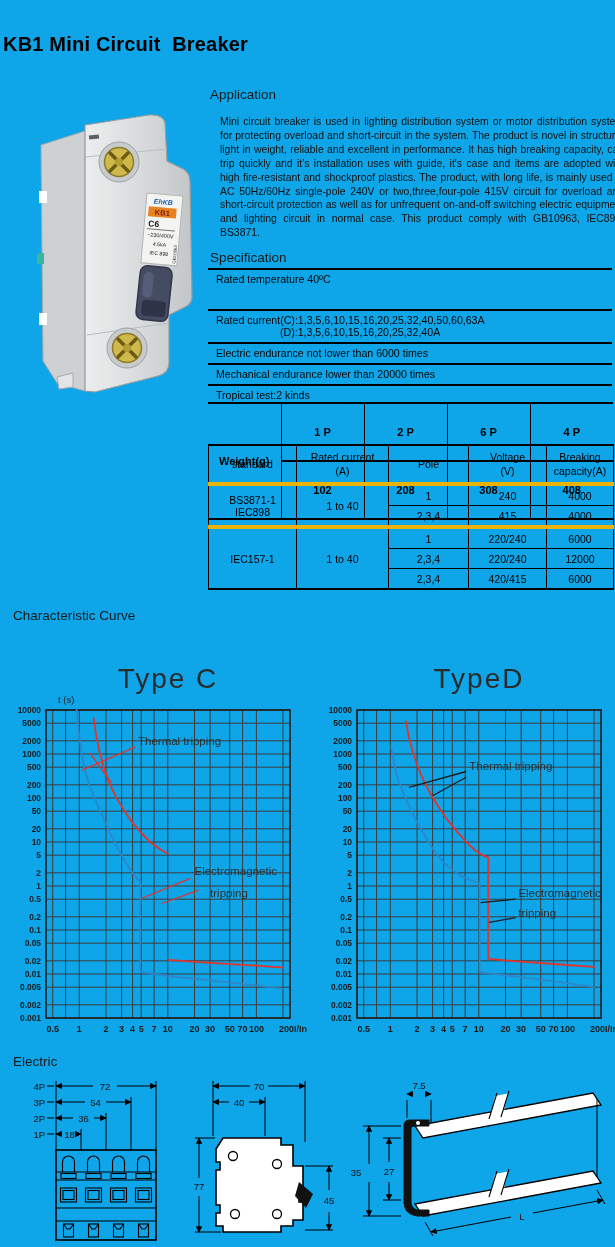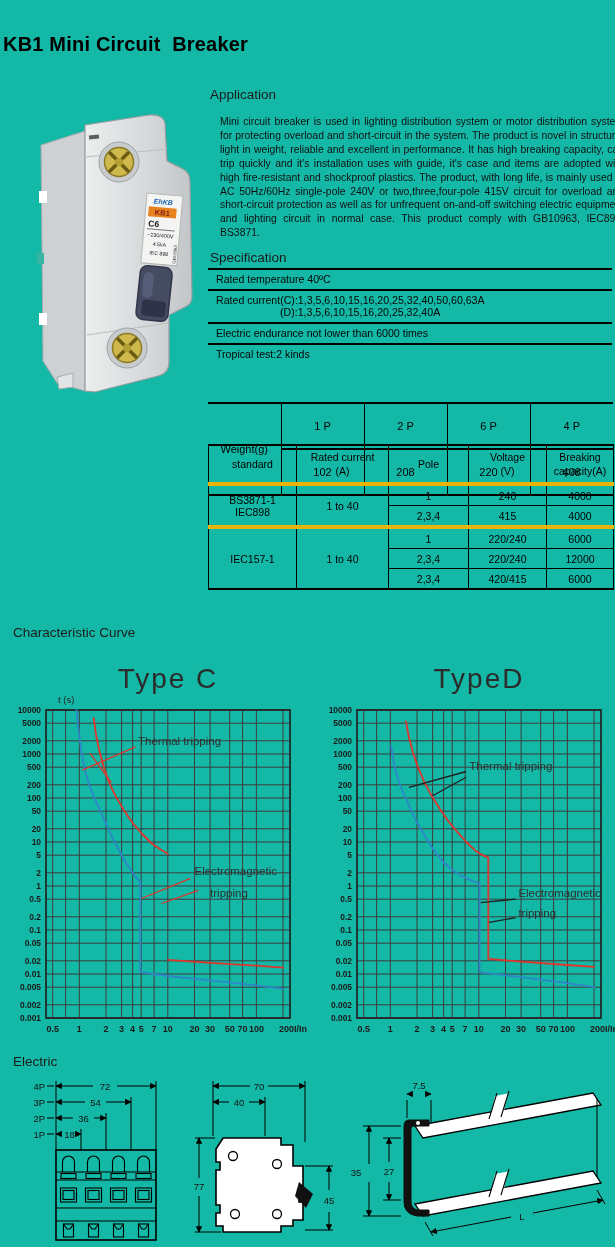--- a/index.html
+++ b/index.html
@@ -1,33 +1,33 @@
 <!DOCTYPE html>
 <html><head>
 <meta charset="utf-8">
 <style>
   html,body{margin:0;padding:0;background:#fff;}
-  .page{position:relative;width:615px;height:1247px;background:#14b8a6;overflow:hidden;
+  .page{position:relative;width:615px;height:1247px;background:#0ea5e9;overflow:hidden;
         font-family:"Liberation Sans",sans-serif;color:#000;}
   .title{position:absolute;left:3px;top:33px;font-size:20px;font-weight:700;white-space:pre;letter-spacing:0.2px;}
   .sec-h{position:absolute;font-size:13.5px;color:#1b1b1b;}
   #app-h{left:210px;top:87px;}
   #spec-h{left:210px;top:250px;}
-  #curve-h{left:13px;top:625px;}
+  #curve-h{left:13px;top:608px;}
   #dim-h{left:13px;top:1054px;}
   #app-p{position:absolute;left:208px;top:103px;width:404px;font-size:10.4px;line-height:13.9px;
          text-align:justify;color:#101010;margin:12px;}
   #photo{position:absolute;left:27px;top:105px;width:175px;height:296px;}
   #spec-list{position:absolute;left:208px;top:268px;width:404px;font-size:10.6px;color:#060606;}
   #spec-list .row{border-top:2px solid #000;padding:3px 2px 4px 8px;}
-  #spec-list .row.tall{}
+  #spec-list .row.tall{margin-top:20px;}
   #spec-list .cont{padding-left:64px;}
   table.dtable{position:absolute;border-collapse:collapse;text-align:center;color:#000;table-layout:fixed;}
   #weight-table{left:208px;top:402px;width:405px;font-size:11px;border-left:hidden;border-right:hidden;}
-  #weight-table td{border:2px solid #000;border-left-width:1px;border-right-width:1px;padding:14px 0;height:16px;}
+  #weight-table td{border:2px solid #000;border-left-width:1px;border-right-width:1px;padding:20px 0;height:16px;font-weight:bold;}
   #standards-table{left:208px;top:444px;width:405px;font-size:10.5px;border:1px solid #000;border-top:2px solid #000;border-bottom:2px solid #000;}
   #standards-table td{border:1px solid #000;padding:1px 0;height:17px;}
   #standards-table td.hd{height:34px;line-height:14px;}
   #standards-table tr.g2 td{border-top:4px solid #eab308;text-align:center;}
   .chart{position:absolute;top:646px;width:310px;height:400px;}
   #chart-c{left:0px;}
   #chart-d{left:311px;}
   .chart svg text{font-family:"Liberation Sans",sans-serif;}
   .dimsvg{position:absolute;top:1074px;}
   #dim-front{left:16px;}
@@ -104,20 +104,23 @@
         <div>Rated temperature  40ºC</div>
       </div>
       <div class="row tall">
         <div>Rated current(C):1,3,5,6,10,15,16,20,25,32,40,50,60,63A</div>
         <div class="cont">(D):1,3,5,6,10,15,16,20,25,32,40A</div>
       </div>
       <div class="row">
         <div>Electric endurance not lower than 6000 times</div>
       </div>
       <div class="row">
+        <div>Mechanical endurance lower than 20000 times</div>
+      </div>
+      <div class="row">
         <div>Tropical test:2 kinds</div>
       </div>
     </div>
 
   <table class="dtable" id="weight-table">
       <colgroup>
         <col style="width:73px">
         <col style="width:83px">
         <col style="width:83px">
         <col style="width:83px">
@@ -127,21 +130,21 @@
         <tr>
           <td rowspan="2">Weight(g)</td>
           <td>1 P</td>
           <td>2 P</td>
           <td>6 P</td>
           <td>4 P</td>
         </tr>
         <tr>
           <td>102</td>
           <td>208</td>
-          <td>220</td>
+          <td>308</td>
           <td>408</td>
         </tr>
       </tbody>
     </table>
   <table class="dtable" id="standards-table">
       <colgroup>
         <col style="width:88px">
         <col style="width:92px">
         <col style="width:80px">
         <col style="width:78px">

